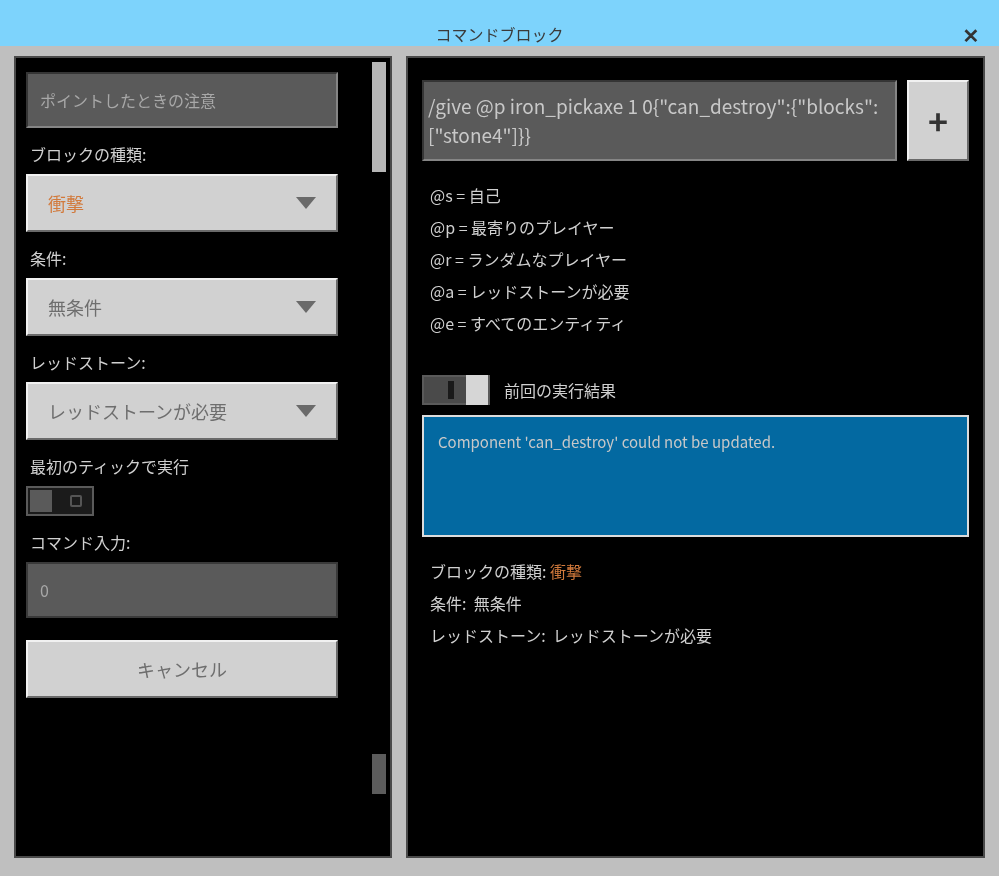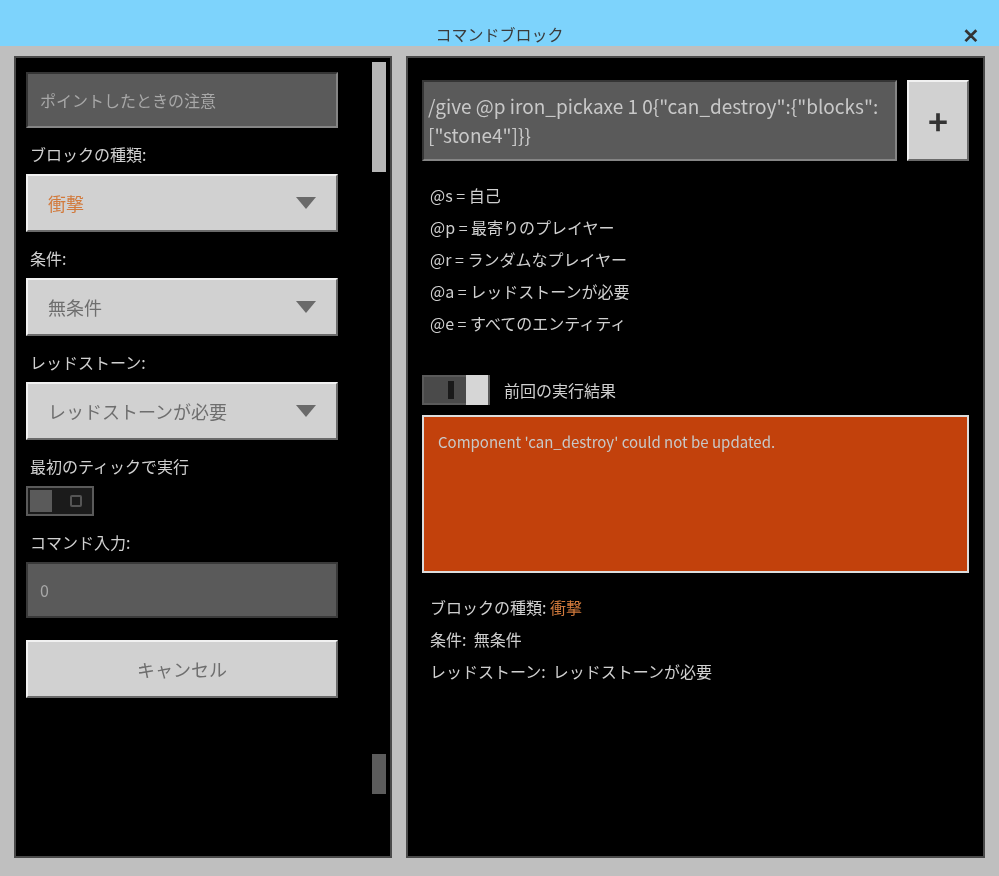--- a/index.html
+++ b/index.html
@@ -226,23 +226,23 @@
     right: 0; top: -2px;
     width: 22px; height: 30px;
     background: #d6d6d6;
   }
   .result-label {
     color: #d0d0d0;
     font-size: 16px;
   }
   .result-box {
     margin-top: 10px;
-    background: #c2410c;
+    background: #0369a1;
     border: 2px solid #dcdcdc;
-    height: 158px;
+    height: 122px;
     padding: 14px;
     color: #c8c8c8;
     font-size: 15px;
   }
   .status-list {
     margin: 18px 0 0 8px;
     color: #d0d0d0;
     font-size: 16px;
     line-height: 2.0;
   }

